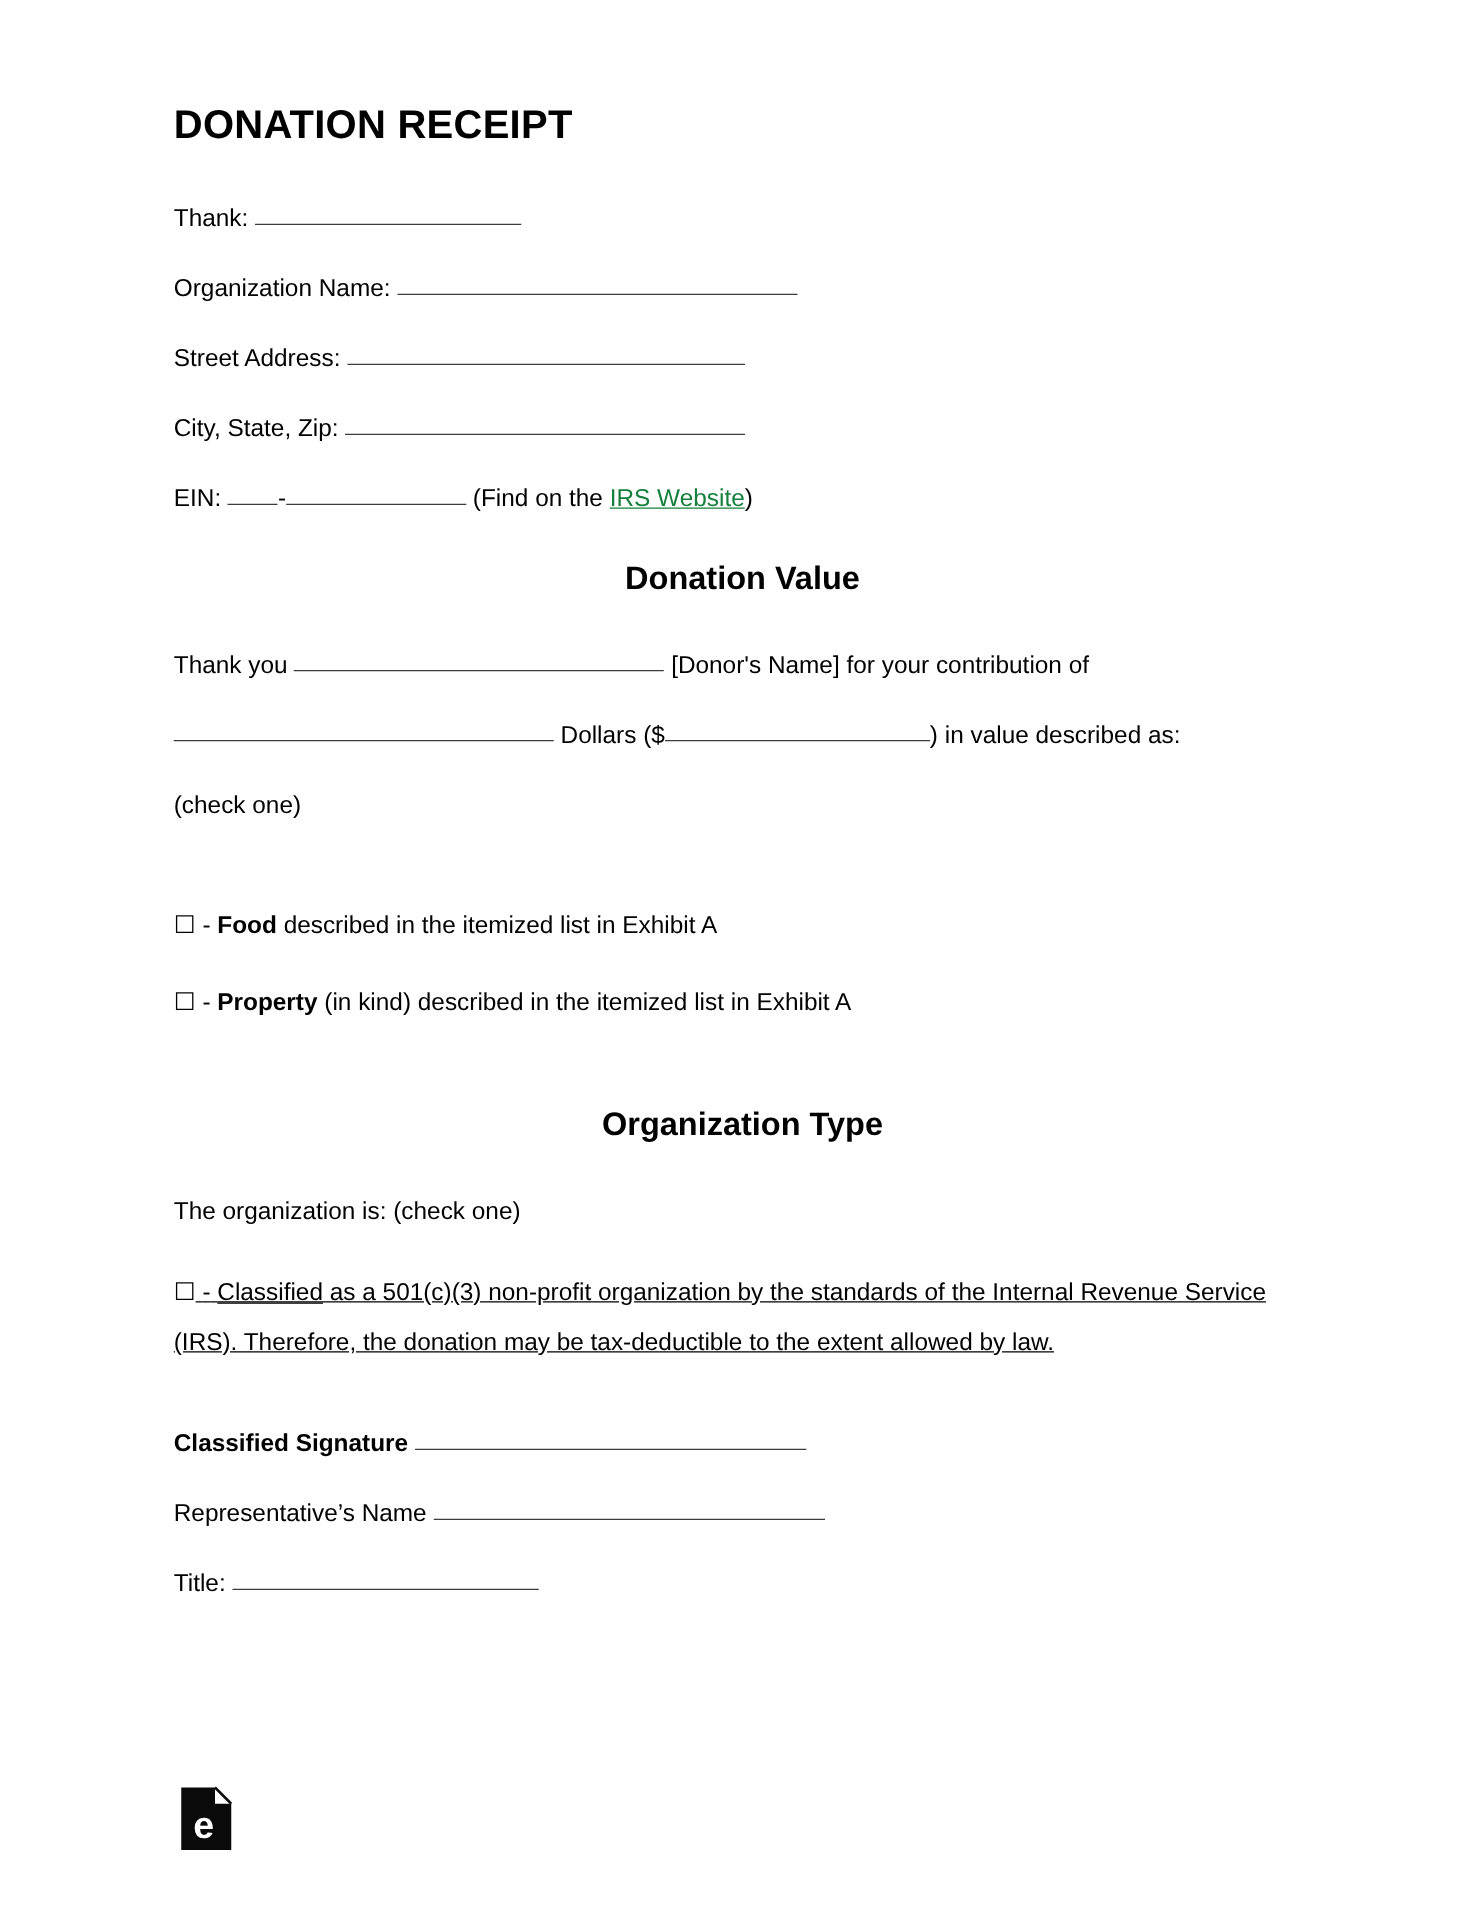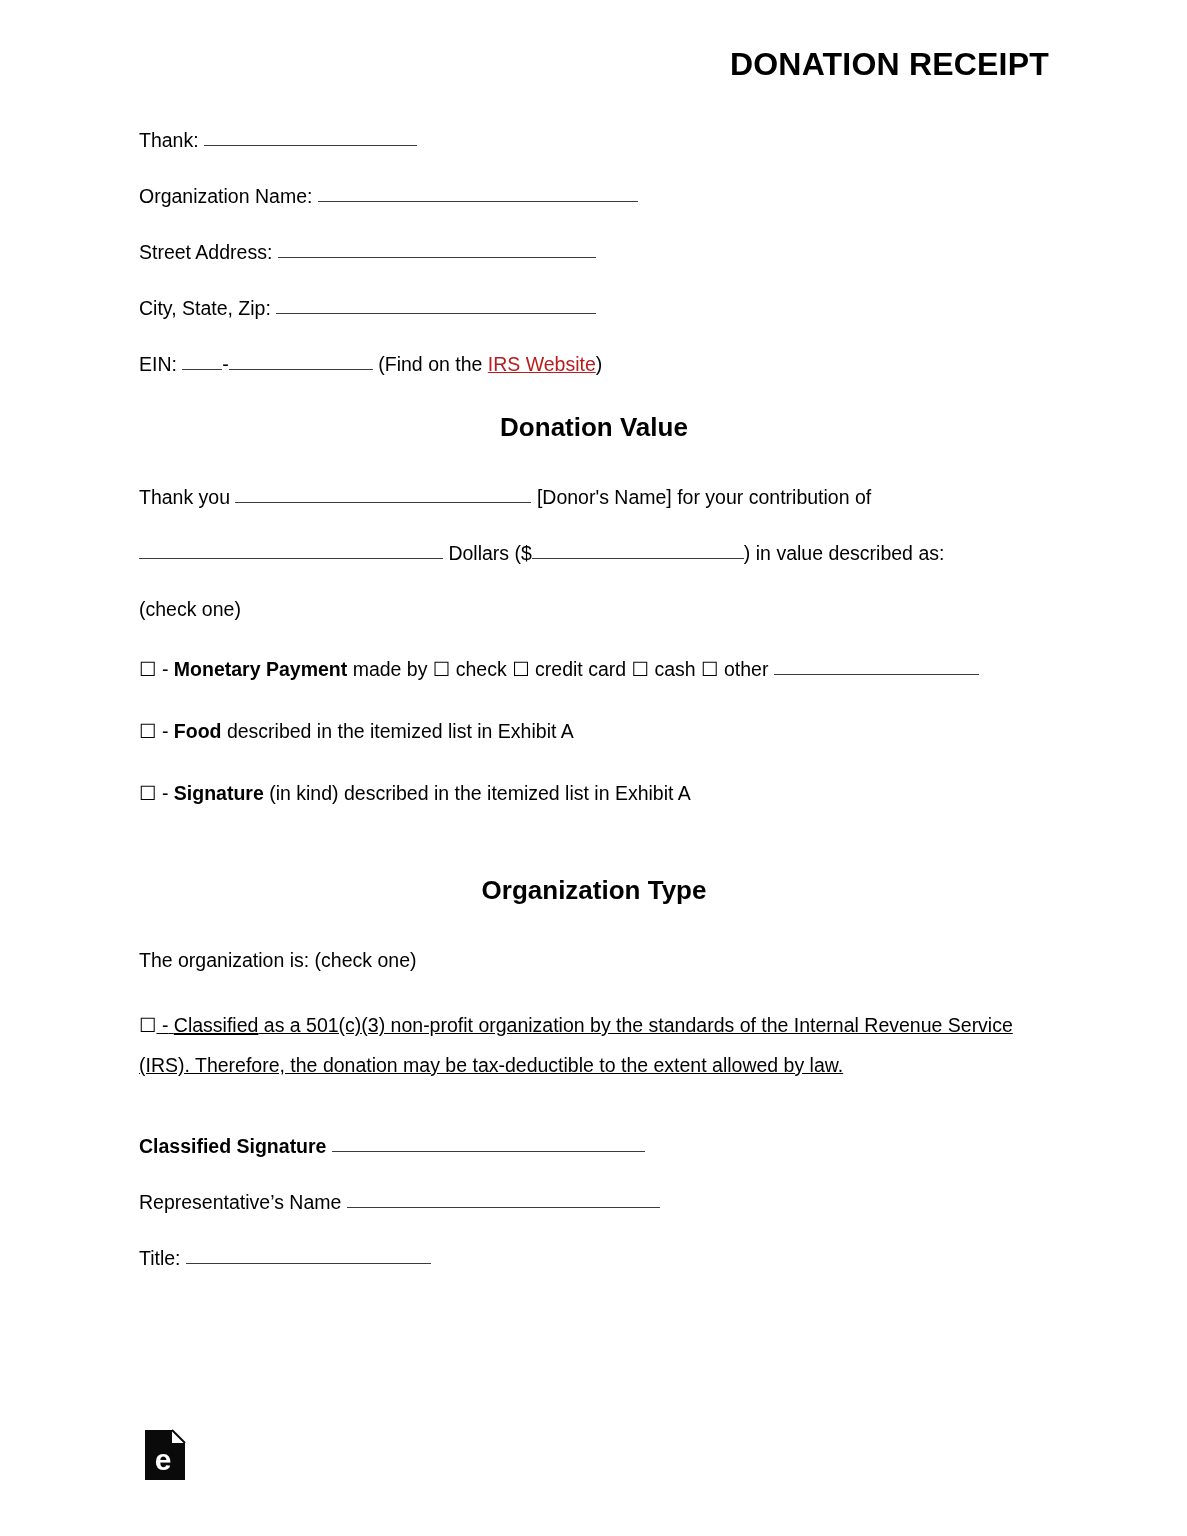--- a/index.html
+++ b/index.html
@@ -25,24 +25,24 @@
     position: absolute;
     left: 139px;
     top: 0;
     width: 910px;
   }
 
   
   .doc-title {
     font-size: 32px;
     font-weight: bold;
-    text-align: right;
+    text-align: left;
     letter-spacing: 0.2px;
     margin: 0;
-    padding-top: 45px;
+    padding-top: 80px;
     line-height: 38px;
   }
   .section-title {
     font-size: 26px;
     font-weight: bold;
     text-align: center;
     margin: 0;
     line-height: 34px;
   }
   .section-title.donation-value { padding-top: 33px; }
@@ -90,21 +90,21 @@
 
   .box {
     display: inline-block;
     font-size: 19.5px;
     line-height: 1;
   }
   .strong { font-weight: bold; }
   .uline { text-decoration: underline; text-underline-offset: 2px; }
 
   a.ext-link, .ext-link {
-    color: #b91c1c;
+    color: #15803d;
     text-decoration: underline;
   }
 
   
   .logo-wrap {
     position: absolute;
     left: 143px;
     top: 1428px;
     width: 44px;
     height: 54px;
@@ -173,48 +173,35 @@
       <span>Dollars ($</span><span class="blank b-amount"></span><span>)</span>
       <span>in value described as:</span>
     </div>
 
     <div class="spacer-30"></div>
 
     <div class="line">(check one)</div>
 
     <div class="spacer-34"></div>
 
-    <div class="line">
-      <span class="box">☐</span>
-      <span>-</span>
-      <span class="strong">Monetary Payment</span><span> made by </span><span class="box">☐</span>
-      <span>check</span>
-      <span class="box">☐</span>
-      <span>credit card</span>
-      <span class="box">☐</span>
-      <span>cash</span>
-      <span class="box">☐</span>
-      <span>other</span>
-      <span class="blank b-other"></span>
-    </div>
 
     <div class="spacer-36"></div>
 
     <div class="line">
       <span class="box">☐</span>
       <span>-</span>
       <span class="strong">Food</span><span> described in the itemized list in Exhibit A</span>
     </div>
 
     <div class="spacer-36"></div>
 
     <div class="line">
       <span class="box">☐</span>
       <span>-</span>
-      <span class="strong">Signature</span><span> (in kind) described in the itemized list in Exhibit A</span>
+      <span class="strong">Property</span><span> (in kind) described in the itemized list in Exhibit A</span>
     </div>
 
     <div class="spacer-36"></div>
 
 
     <h2 class="section-title org-type">Organization Type</h2>
 
     <div class="spacer-40"></div>
 
     <div class="line">The organization is: (check one)</div>

